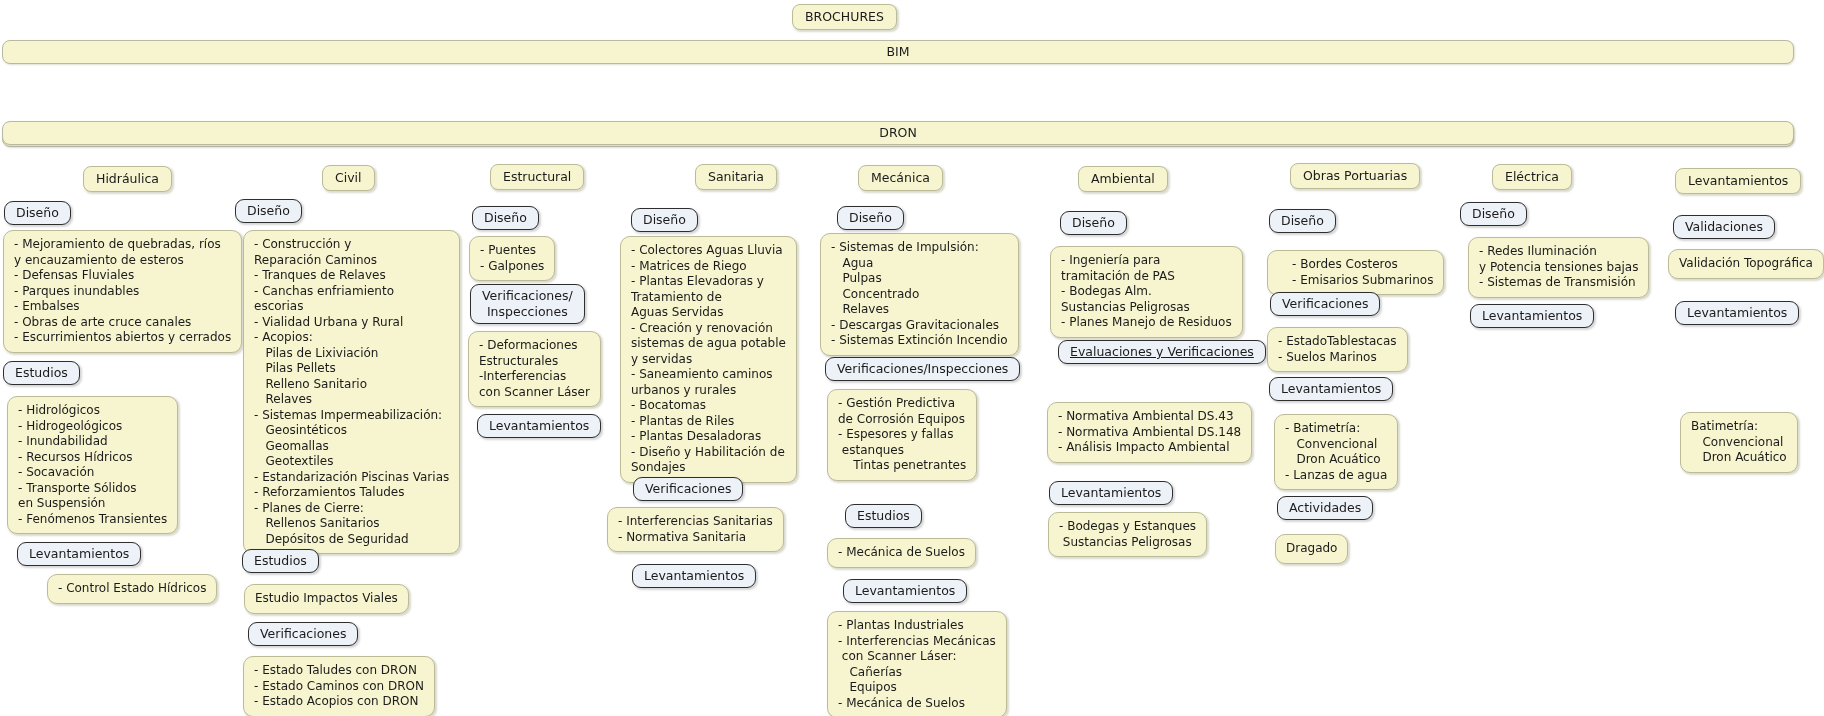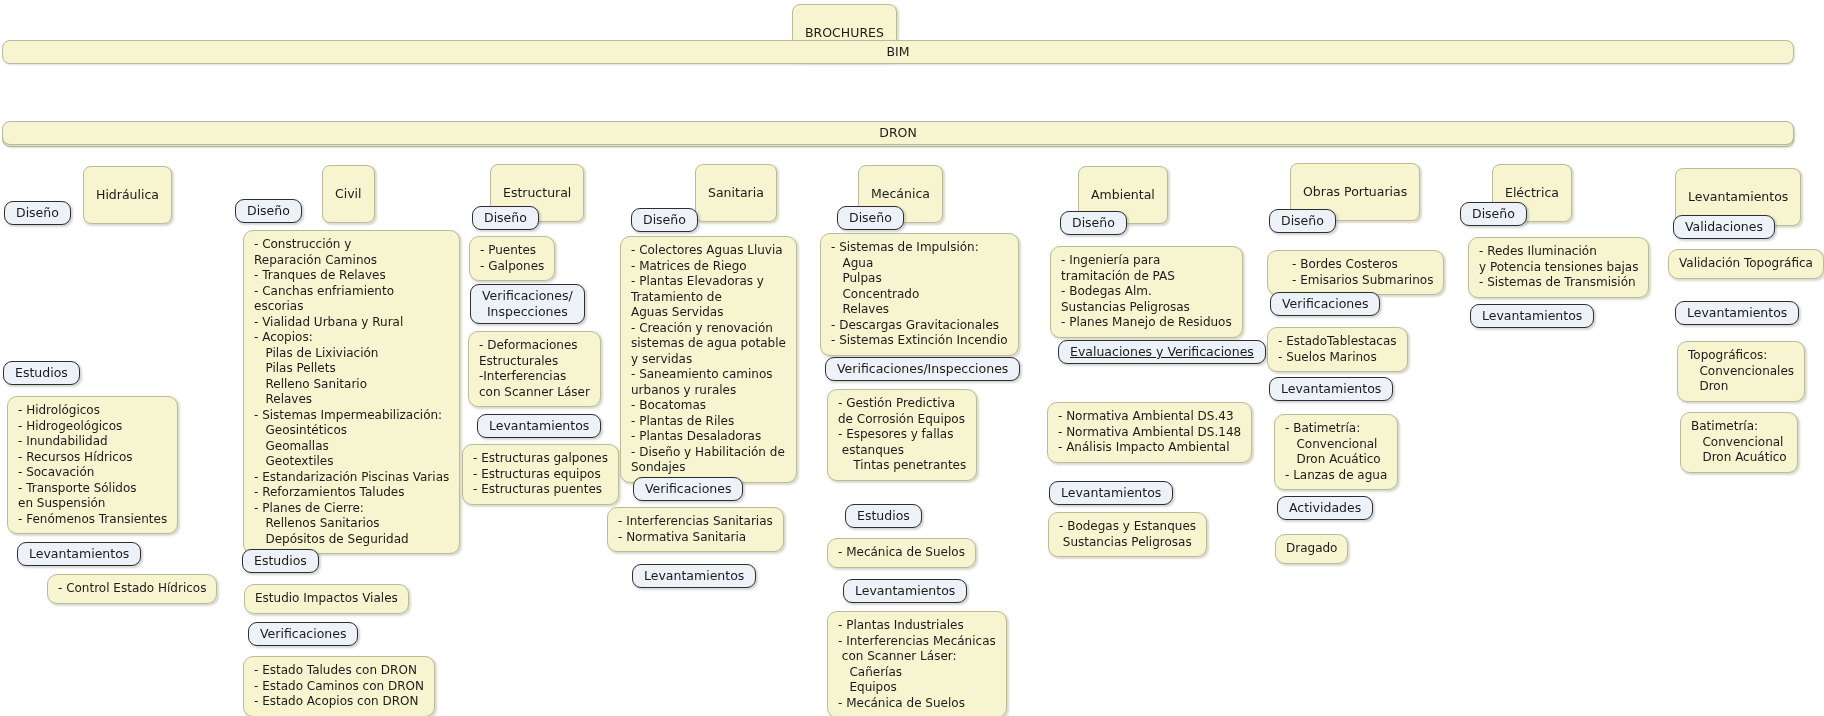--- a/index.html
+++ b/index.html
@@ -18,21 +18,21 @@
     font-size:12px;
     line-height:15.5px;
     white-space:pre-wrap;
     box-shadow:1.5px 1.5px 2px rgba(150,150,120,0.35);
   }
   
   .header{
     background:#f7f5cf;
     border:1px solid #bcbb98;
     border-radius:8px;
-    padding:20px 12px;
+    padding:4px 12px;
     font-size:12.5px;
     line-height:16px;
     white-space:pre;
     text-align:center;
     box-shadow:1.5px 1.5px 2px rgba(150,150,120,0.35);
   }
   
   .label{
     background:#edf2f8;
     border:1.5px solid #2e2e2e;
@@ -70,20 +70,27 @@
   <div class="node header" style="left:322px;top:165px;">Civil</div>
   <div class="node header" style="left:490px;top:164px;">Estructural</div>
   <div class="node header" style="left:695px;top:164px;">Sanitaria</div>
   <div class="node header" style="left:858px;top:165px;">Mecánica</div>
   <div class="node header" style="left:1078px;top:166px;">Ambiental</div>
   <div class="node header" style="left:1290px;top:163px;">Obras Portuarias</div>
   <div class="node header" style="left:1492px;top:164px;">Eléctrica</div>
   <div class="node header" style="left:1675px;top:168px;">Levantamientos</div>
 
   <div class="node label" style="left:4px;top:201px;">Diseño</div>
+  <div class="node content" style="left:3px;top:230px;">- Mejoramiento de quebradas, ríos
+y encauzamiento de esteros
+- Defensas Fluviales
+- Parques inundables
+- Embalses
+- Obras de arte cruce canales
+- Escurrimientos abiertos y cerrados</div>
   <div class="node label" style="left:3px;top:361px;">Estudios</div>
   <div class="node content" style="left:7px;top:396px;">- Hidrológicos
 - Hidrogeológicos
 - Inundabilidad
 - Recursos Hídricos
 - Socavación
 - Transporte Sólidos
 en Suspensión
 - Fenómenos Transientes</div>
   <div class="node label" style="left:17px;top:542px;">Levantamientos</div>
@@ -120,23 +127,20 @@
   <div class="node label" style="left:472px;top:206px;">Diseño</div>
   <div class="node content" style="left:469px;top:236px;">- Puentes
 - Galpones</div>
   <div class="node label" style="left:470px;top:284px;">Verificaciones/
 Inspecciones</div>
   <div class="node content" style="left:468px;top:331px;">- Deformaciones
 Estructurales
 -Interferencias
 con Scanner Láser</div>
   <div class="node label" style="left:477px;top:414px;">Levantamientos</div>
-  <div class="node content" style="left:462px;top:444px;">- Estructuras galpones
-- Estructuras equipos
-- Estructuras puentes</div>
 
   <div class="node label" style="left:631px;top:208px;">Diseño</div>
   <div class="node content" style="left:620px;top:236px;">- Colectores Aguas Lluvia
 - Matrices de Riego
 - Plantas Elevadoras y
 Tratamiento de
 Aguas Servidas
 - Creación y renovación
 sistemas de agua potable
 y servidas
@@ -206,20 +210,17 @@
 
   <div class="node label" style="left:1460px;top:202px;">Diseño</div>
   <div class="node content" style="left:1468px;top:237px;">- Redes Iluminación
 y Potencia tensiones bajas
 - Sistemas de Transmisión</div>
   <div class="node label" style="left:1470px;top:304px;">Levantamientos</div>
 
   <div class="node label" style="left:1673px;top:215px;">Validaciones</div>
   <div class="node content" style="left:1668px;top:249px;">Validación Topográfica</div>
   <div class="node label" style="left:1675px;top:301px;">Levantamientos</div>
-  <div class="node content" style="left:1677px;top:341px;">Topográficos:
-   Convencionales
-   Dron</div>
   <div class="node content" style="left:1680px;top:412px;">Batimetría:
    Convencional
    Dron Acuático</div>
 
 </div>
 
 </body></html>

